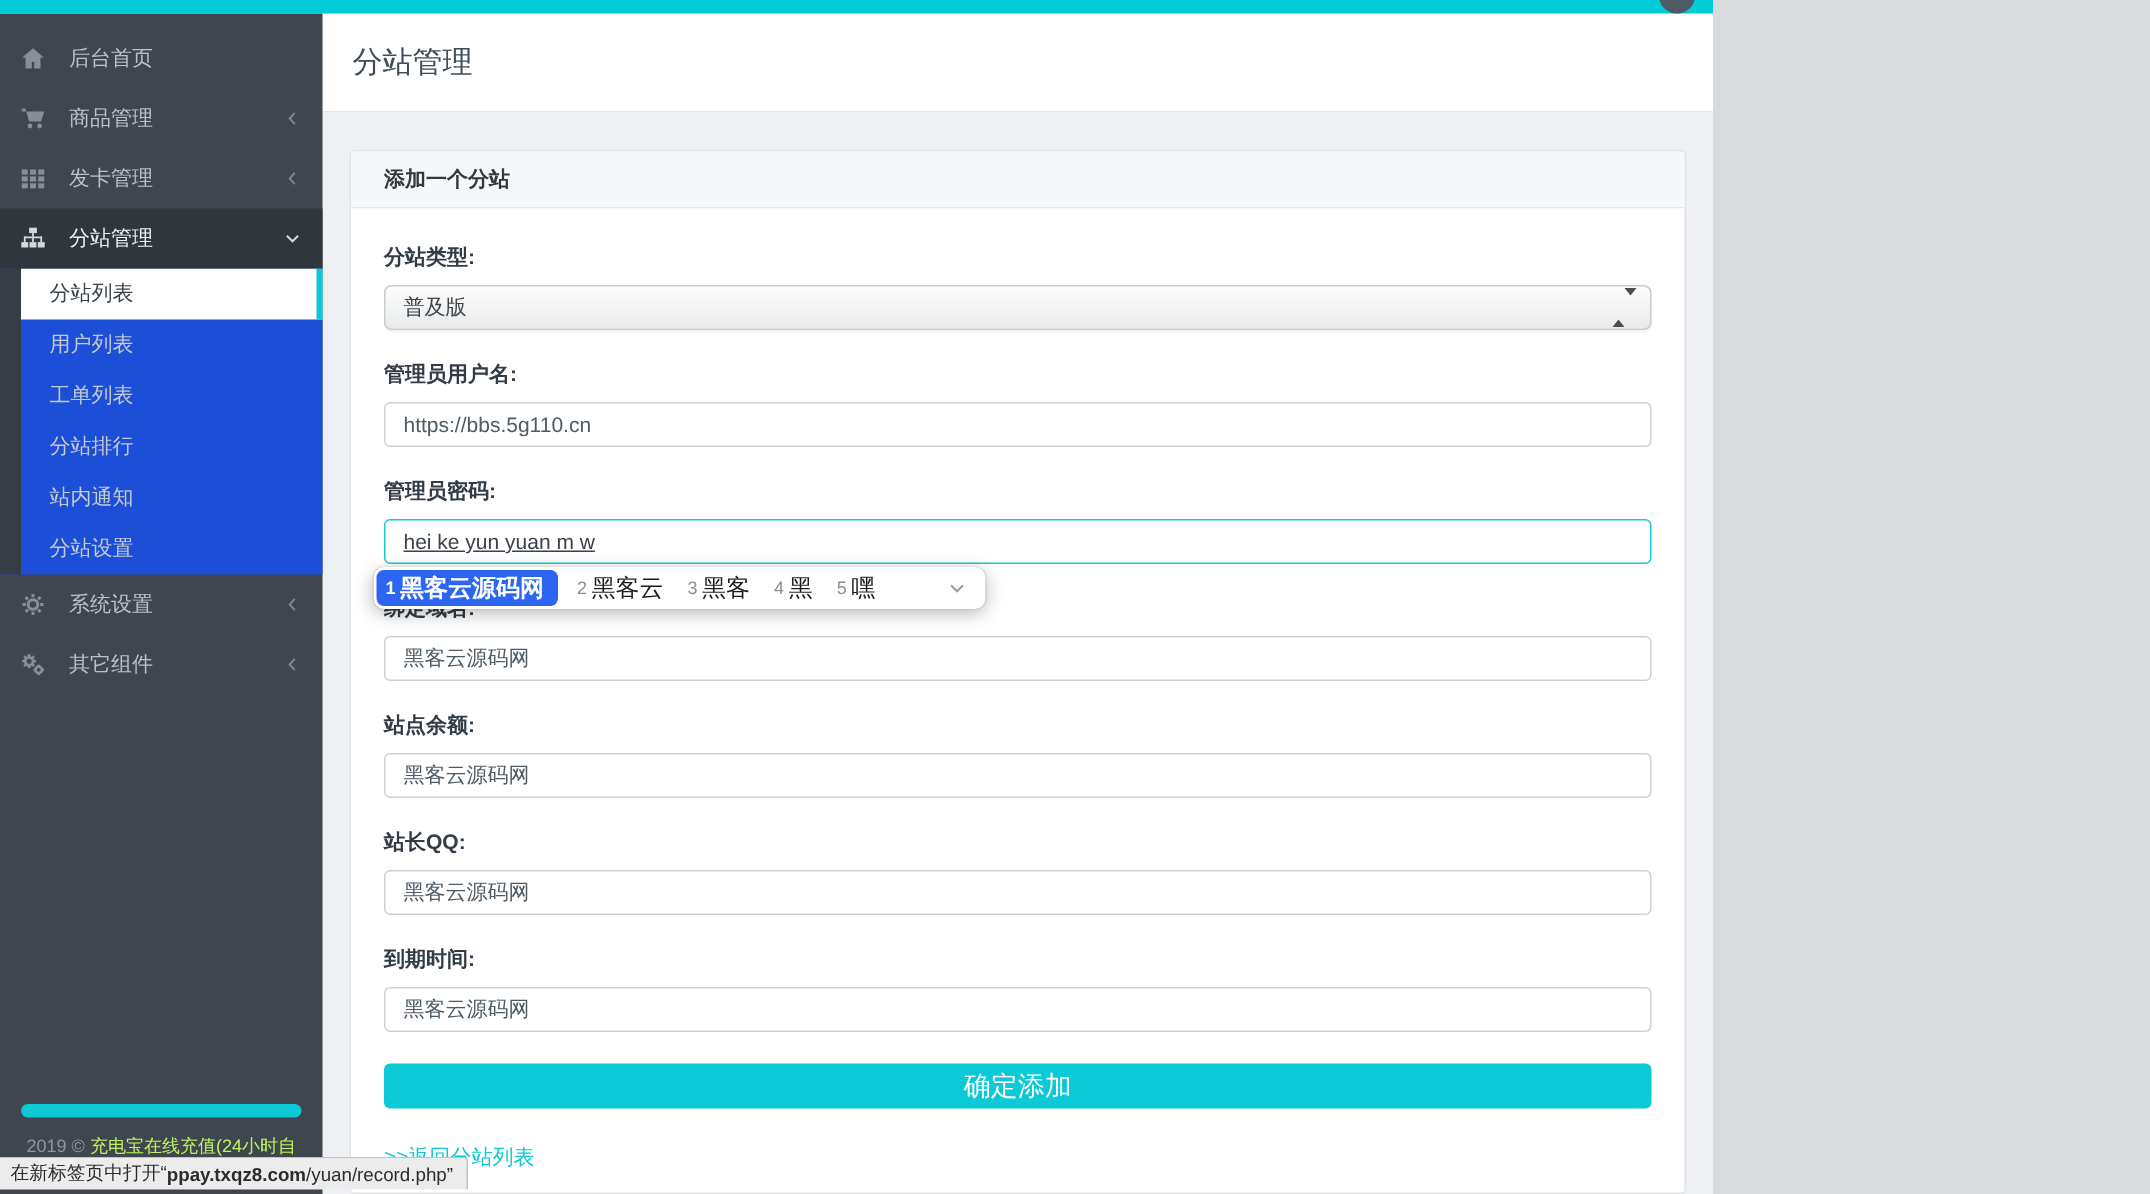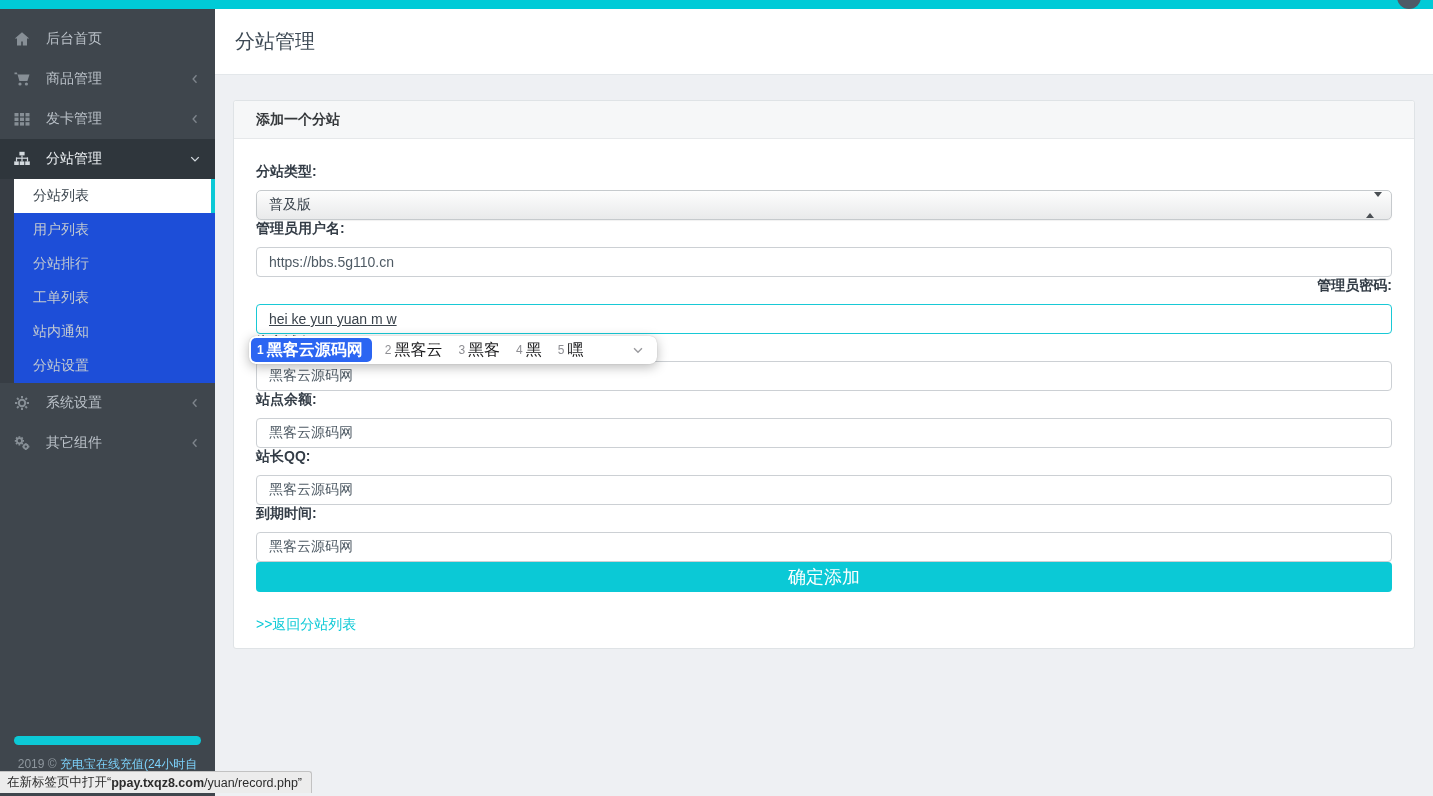--- a/index.html
+++ b/index.html
@@ -1,18 +1,18 @@
 <!DOCTYPE html>
 <html><head>
 <meta charset="utf-8">
 <style>
   * { margin:0; padding:0; box-sizing:border-box; }
   html,body { background:#d8dbde; }
   .app {
-    position:relative; width:1433px; height:796px; overflow:hidden;
+    position:relative; width:1142px; height:796px; overflow:hidden;
     background:#eef0f3; font-family:"Liberation Sans", sans-serif;
   }
   
   .topbar { position:absolute; top:0; left:0; right:0; height:9px; background:#00cbd7; z-index:50; }
   .avatar { position:absolute; right:12px; top:-15px; width:24px; height:24px; border-radius:50%;
             background:#4e5a66; cursor:pointer; }
   
   .sidebar { position:absolute; top:9px; left:0; bottom:0; width:215px; background:#3f464d; z-index:20; }
   .nav { padding-top:10px; }
   .nav-item { position:relative; height:40px; display:flex; align-items:center;
@@ -23,52 +23,52 @@
   .chev svg { width:100%; height:100%; display:block; fill:none; stroke:currentColor; stroke-width:1.8; }
   .nav-item.active { background:#2f363c; color:#edf1f4; }
   .nav-item.active .icon, .nav-item.active .chev { color:#d3d9de; }
   .submenu { background:#1d4ed8; border-left:14px solid #373d44; }
   .sub-item { height:34px; display:flex; align-items:center; padding-left:19px;
               color:#c3cad0; font-size:14px; cursor:pointer; }
   .sub-item.active { background:#ffffff; color:#39434c; border-right:4px solid #0bc9d6; }
   .sidebar-footer { position:absolute; bottom:6px; left:0; right:0; text-align:center;
                     font-size:12px; color:#8f979e; line-height:17px; }
   .progress-pill { height:9px; margin:0 14px 11px; border-radius:9px; background:#0cc9d6; }
-  .foot-link { color:#7dd3fc; text-decoration:none; cursor:pointer; }
+  .foot-link { color:#bef264; text-decoration:none; cursor:pointer; }
   
   .main { margin-left:215px; padding-top:9px; }
   .page-header { height:66px; background:#ffffff; border-bottom:1px solid #e3e7ea;
                  display:flex; align-items:center; padding:0 20px; }
   .page-title { font-size:20px; font-weight:500; color:#3f4b56; }
   .content { padding:25px 18px 0; }
   .card { background:#ffffff; border:1px solid #dfe3e6; border-radius:3px; }
   .card-header { height:38px; background:#f6f7f8; border-bottom:1px solid #e6e8ea;
                  border-radius:3px 3px 0 0; display:flex; align-items:center; padding:0 22px;
                  font-size:14px; font-weight:700; color:#35383b; }
   .card-body { padding:24px 22px 12px; }
-  .form-group { }
+  .form-group { margin-bottom:21px; }
   .form-label { display:block; font-size:14px; font-weight:700; color:#333c46; margin-bottom:9px; }
   .form-input { width:100%; height:30px; border:1px solid #ccd0d4; border-radius:4px;
                 padding:0 12px; font-size:14px; color:#4e5a64; background:#fff;
                 display:flex; align-items:center; font-family:"Liberation Sans",sans-serif; }
   input.form-input { display:block; line-height:28px; outline:none; }
   .form-input.focused { border-color:#18c9d6; }
   .composition { text-decoration:underline; color:#3a434c; }
   
   .select { position:relative; height:30px; border:1px solid #c6cacd; border-radius:5px;
             background:linear-gradient(#fdfdfd,#e9eaeb); display:flex; align-items:center;
             padding:0 24px 0 12px; font-size:14px; color:#3c454e; cursor:pointer;
             box-shadow:0 1px 1px rgba(0,0,0,.06); }
   .stepper { position:absolute; right:9px; top:50%; transform:translateY(-50%); }
   .arr-up { width:0; height:0; border-left:4px solid transparent; border-right:4px solid transparent;
             border-bottom:5px solid #4a4f54; margin-bottom:2px; }
   .arr-dn { width:0; height:0; border-left:4px solid transparent; border-right:4px solid transparent;
             border-top:5px solid #4a4f54; }
   
-  .pw-wrap { position:relative;text-align:right; }
+  .pw-wrap { position:relative; }
   .ime-popup { position:absolute; left:-7px; top:calc(100% + 2px); width:408px; height:28px;
                background:#fff; border-radius:7px; z-index:30;
                box-shadow:0 3px 12px rgba(0,0,0,.28), 0 0 1px rgba(0,0,0,.25);
                display:flex; align-items:center; padding:0 12px 0 2px; }
   .cand { display:flex; align-items:center; margin-right:16px; font-size:16px; color:#1c1c1e;
           cursor:pointer; white-space:nowrap; }
   .cand .num { font-size:12px; color:#8e8e93; margin-right:3px; }
   .cand.selected { background:#2b65f2; color:#fff; border-radius:5px; height:24px;
                    padding:0 9px 0 6px; font-weight:700; margin-right:13px; }
   .cand.selected .num { color:#fff; }
@@ -167,24 +167,24 @@
       </div>
 
       <div class="submenu">
         <div class="sub-item active">
           <span>分站列表</span>
         </div>
         <div class="sub-item">
           <span>用户列表</span>
         </div>
         <div class="sub-item">
+          <span>工单列表</span>
+        </div>
+        <div class="sub-item">
           <span>分站排行</span>
-        </div>
-        <div class="sub-item">
-          <span>工单列表</span>
         </div>
         <div class="sub-item">
           <span>站内通知</span>
         </div>
         <div class="sub-item">
           <span>分站设置</span>
         </div>
       </div>
 
 

